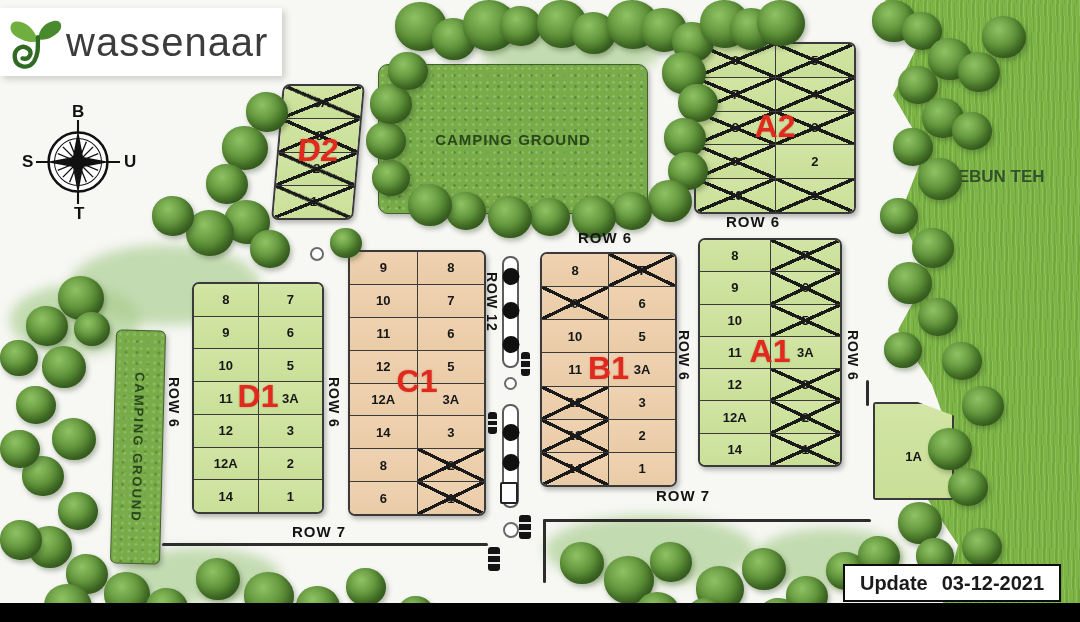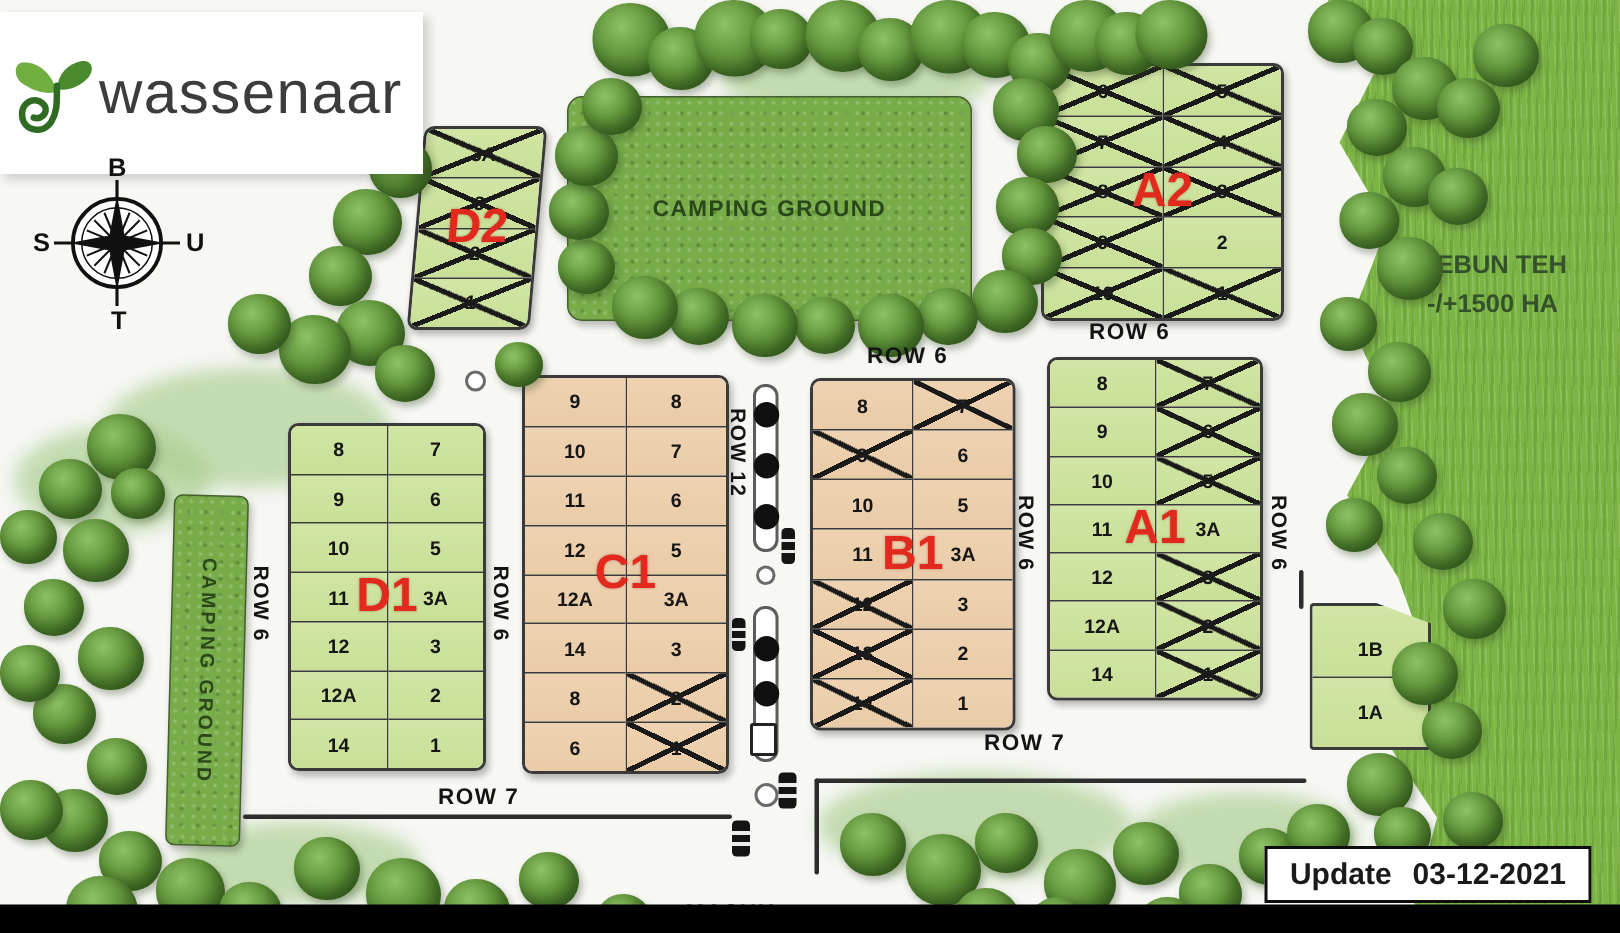--- a/index.html
+++ b/index.html
@@ -76,21 +76,21 @@
   .curb{position:absolute;background:#2d2d2d;border-radius:2px;}
   
   .median{position:absolute;width:13px;background:#fff;border:2px solid #5c5c5c;border-radius:8px;}
   .median .mdot{position:absolute;left:50%;transform:translateX(-50%);width:17px;height:17px;border-radius:50%;background:#101010;}
   .median-square{position:absolute;width:14px;height:18px;background:#fdfdfd;border:2.5px solid #222;border-radius:2px;}
   .post{position:absolute;border-radius:3px;
     background:linear-gradient(180deg,#141414 0 30%,#ececec 30% 39%,#141414 39% 61%,#ececec 61% 70%,#141414 70% 100%);}
   .dot-circle{position:absolute;border-radius:50%;background:#fff;border:2px solid #6a6a6a;}
   
   .logo-box{
-    position:absolute;left:0;top:8px;width:282px;height:108px;background:#fff;
+    position:absolute;left:0;top:8px;width:282px;height:68px;background:#fff;
     box-shadow:3px 3px 7px rgba(0,0,0,.18);z-index:6;display:flex;align-items:center;
   }
   .logo-text{flex:1;padding-right:14px;text-align:right;}
   .logo-title{font-size:40px;color:#3c3c3c;letter-spacing:1px;line-height:1;}
   .logo-subtitle{font-size:21px;color:#4a4a4a;margin-top:2px;}
   .sprout{width:58px;height:70px;margin-left:8px;flex:0 0 auto;}
   
   .compass{position:absolute;left:28px;top:104px;width:100px;height:118px;z-index:6;}
   .compass svg{position:absolute;left:8px;top:16px;}
   .compass .cdir{position:absolute;font-weight:bold;font-size:17px;color:#111;}
@@ -392,23 +392,20 @@
         <div class="cell x">
           <span>2</span>
         </div>
         <div class="cell x">
           <span>1</span>
         </div>
       </div>
     </div>
   <div class="block green z3" id="block-ab" style="left:873px;top:402px;width:77px;height:94px;">
       <div class="col">
-        <div class="cell">
-          <span>1B</span>
-        </div>
         <div class="cell">
           <span>1A</span>
         </div>
       </div>
     </div>
 
   <div class="median z3" style="left:502px;top:256px;height:108px;">
     <div class="mdot" style="top:10px;"></div>
     <div class="mdot" style="top:44px;"></div>
     <div class="mdot" style="top:78px;"></div>
@@ -432,21 +429,20 @@
   <div class="vlabel z5" style="left:326px;top:377px;">ROW 6</div>
   <div class="vlabel z5" style="left:484px;top:272px;">ROW 12</div>
   <div class="vlabel z5" style="left:676px;top:330px;">ROW 6</div>
   <div class="vlabel z5" style="left:845px;top:330px;">ROW 6</div>
   <div class="hlabel z5" style="left:292px;top:523px;">ROW 7</div>
   <div class="hlabel z5" style="left:656px;top:487px;">ROW 7</div>
   <div class="hlabel z5" style="left:457px;top:569px;margin-top:31px;">MASUK</div>
 
   <div class="kebun">
     <div>KEBUN TEH</div>
-    <div>-/+1500 HA</div>
   </div>
 
   <div id="trees">
       <div class="tree" style="left: 395px; top: 2px; width: 52px; height: 49px; z-index: 4;"></div>
       <div class="tree" style="left: 432px; top: 18px; width: 44px; height: 42px; z-index: 4;"></div>
       <div class="tree" style="left: 463px; top: 0px; width: 54px; height: 51px; z-index: 4;"></div>
       <div class="tree" style="left: 500px; top: 6px; width: 42px; height: 40px; z-index: 4;"></div>
       <div class="tree" style="left: 537px; top: 0px; width: 50px; height: 48px; z-index: 4;"></div>
       <div class="tree" style="left: 572px; top: 12px; width: 44px; height: 42px; z-index: 4;"></div>
       <div class="tree" style="left: 607px; top: 0px; width: 52px; height: 49px; z-index: 4;"></div>

